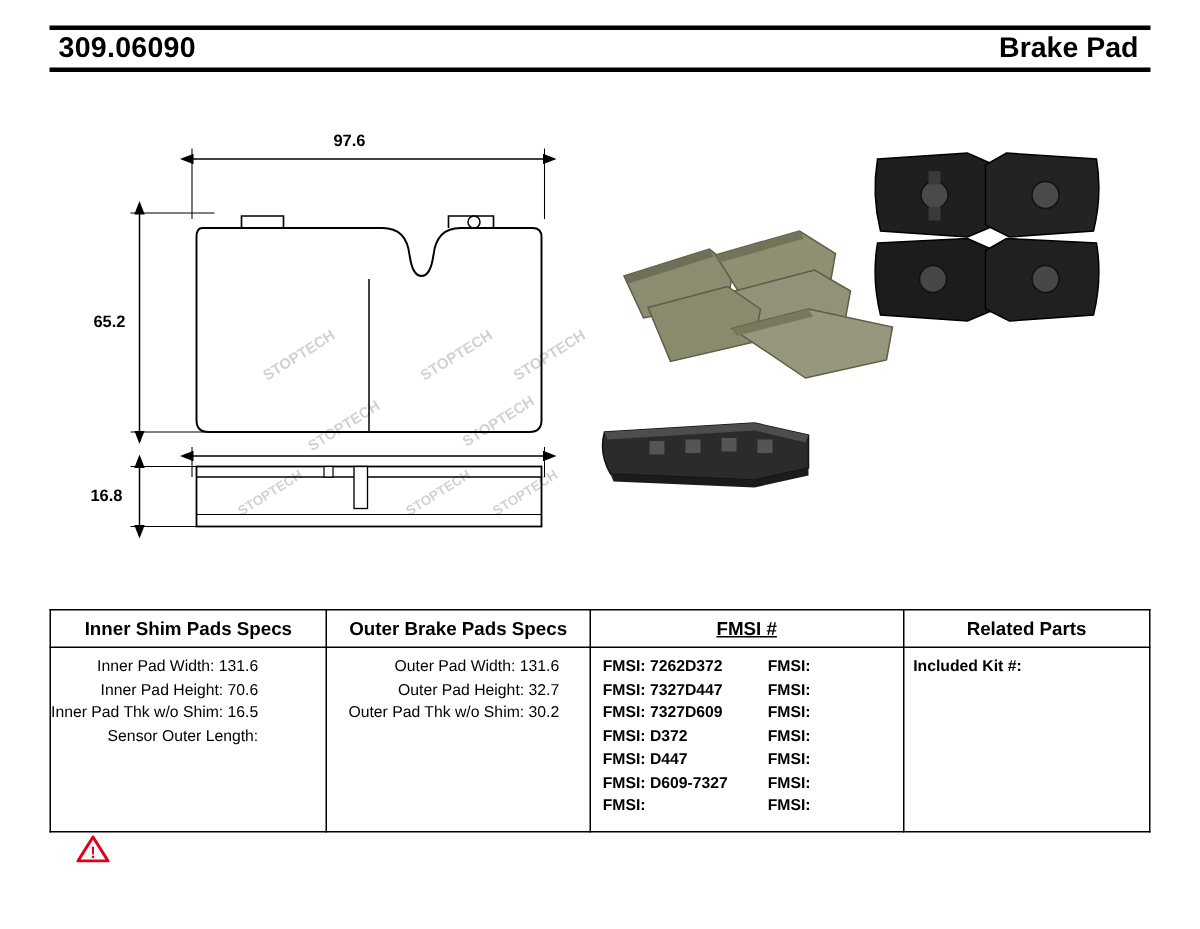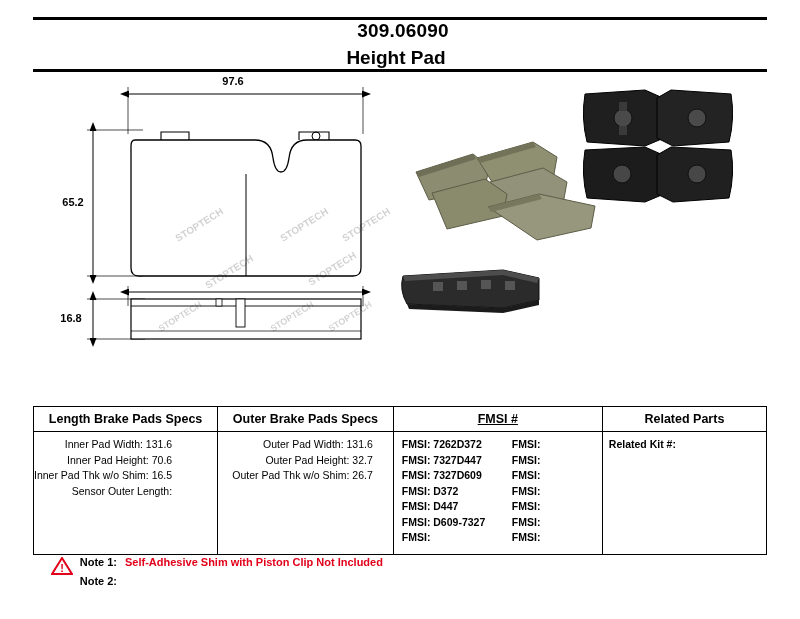--- a/index.html
+++ b/index.html
@@ -14,44 +14,43 @@
     position: relative;
     width: 800px; height: 619px;
     background: #fff;
     overflow: hidden;
   }
 
   
   .header {
     position: absolute;
     left: 33px; top: 17px;
-    width: 734px; height: 55px;
+    width: 734px; height: 31px;
     border-top: 3px solid #000;
     border-bottom: 3px solid #000;
     display: flex;
     align-items: center;
     justify-content: space-between;
-    flex-direction: column;
   }
   .header-part {
     font-size: 19px;
     font-weight: bold;
     letter-spacing: 0.2px;
     padding-left: 6px;
   }
   .header-type {
     font-size: 19px;
     font-weight: bold;
     padding-right: 8px;
   }
 
   
   .drawing {
     position: absolute;
-    left: 33px; top: 54px;
+    left: 33px; top: 66px;
     width: 734px; height: 330px;
   }
 
   
   .spec-table {
     position: absolute;
     left: 33px; top: 406px;
     width: 734px;
     border: 1.5px solid #000;
     border-collapse: collapse;
@@ -139,21 +138,21 @@
   
   .dim-text { font-size: 11px; font-weight: bold; }
 </style>
 </head>
 <body>
 
 <div class="page">
 
   <div class="header">
     <div class="header-part">309.06090</div>
-    <div class="header-type">Height Pad</div>
+    <div class="header-type">Brake Pad</div>
   </div>
 
   <div class="drawing">
     <svg width="734" height="330" viewBox="0 0 734 330">
 
       <defs>
         <marker id="arrL" markerWidth="9" markerHeight="7" refX="8" refY="3.5" orient="auto">
           <polygon points="9,0 9,7 0,3.5" fill="#000"></polygon>
         </marker>
         <marker id="arrR" markerWidth="9" markerHeight="7" refX="1" refY="3.5" orient="auto">
@@ -275,38 +274,38 @@
         <rect x="448" y="226" width="10" height="9" fill="#555"></rect>
         <rect x="472" y="227" width="10" height="9" fill="#555"></rect>
         <path d="M374 250 L470 254 L506 246 L506 251 L470 259 L376 255 Z" fill="#1b1b1b"></path>
       </g>
     </svg>
   </div>
 
   <table class="spec-table">
     <tbody>
         <tr class="head-row">
-      <td class="col-inner">Length Brake Pads Specs</td>
+      <td class="col-inner">Inner Shim Pads Specs</td>
       <td class="col-outer">Outer Brake Pads Specs</td>
       <td class="col-fmsi">FMSI #</td>
       <td class="col-rel">Related Parts</td>
     </tr>
     <tr class="body-row">
 
       <td>
         <div class="spec-line inner">Inner Pad Width: 131.6</div>
         <div class="spec-line inner">Inner Pad Height: 70.6</div>
         <div class="spec-line inner">Inner Pad Thk w/o Shim: 16.5</div>
         <div class="spec-line inner">Sensor Outer Length:</div>
       </td>
 
       <td>
         <div class="spec-line outer">Outer Pad Width: 131.6</div>
         <div class="spec-line outer">Outer Pad Height: 32.7</div>
-        <div class="spec-line outer">Outer Pad Thk w/o Shim: 26.7</div>
+        <div class="spec-line outer">Outer Pad Thk w/o Shim: 30.2</div>
       </td>
 
       <td>
         <div class="fmsi-grid">
           <div class="fmsi-cell">FMSI:  7262D372</div>
           <div class="fmsi-cell">FMSI:</div>
           <div class="fmsi-cell">FMSI:  7327D447</div>
           <div class="fmsi-cell">FMSI:</div>
           <div class="fmsi-cell">FMSI:  7327D609</div>
           <div class="fmsi-cell">FMSI:</div>
@@ -315,36 +314,26 @@
           <div class="fmsi-cell">FMSI:  D447</div>
           <div class="fmsi-cell">FMSI:</div>
           <div class="fmsi-cell">FMSI:  D609-7327</div>
           <div class="fmsi-cell">FMSI:</div>
           <div class="fmsi-cell">FMSI:</div>
           <div class="fmsi-cell">FMSI:</div>
         </div>
       </td>
 
       <td>
-        <div class="rel-line">Related Kit #:</div>
+        <div class="rel-line">Included Kit #:</div>
       </td>
     </tr>
   </tbody>
     </table>
 
   <div class="warn-icon">
     <svg width="22" height="18" viewBox="0 0 22 18">
       <polygon points="11,1 21,17 1,17" fill="none" stroke="#e2001a" stroke-width="2"></polygon>
       <text x="11" y="15" font-size="11" font-weight="bold" text-anchor="middle" fill="#e2001a" font-family="Liberation Sans, sans-serif">!</text>
     </svg>
   </div>
-  <div class="notes">
-    <div class="note-row">
-      <div class="note-label">Note 1:</div>
-      <div class="note-text">Self-Adhesive Shim with Piston Clip Not Included</div>
-    </div>
-    <div class="note-row">
-      <div class="note-label">Note 2:</div>
-      <div class="note-text"></div>
-    </div>
-  </div>
 
 </div>
 
 </body></html>

